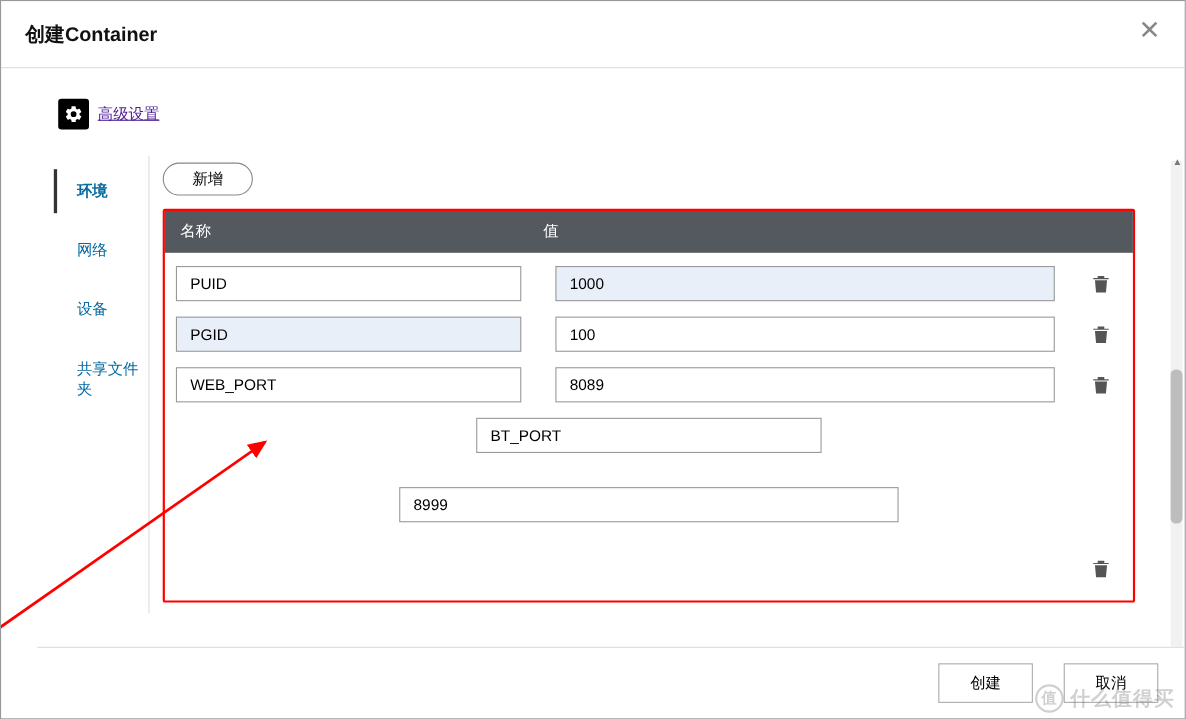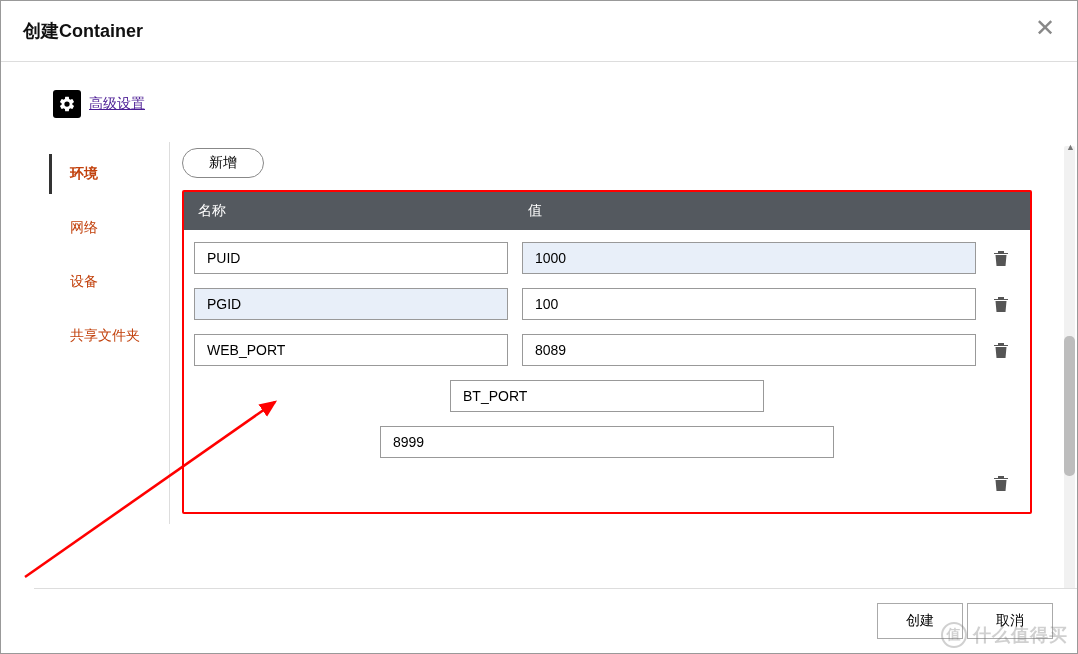--- a/index.html
+++ b/index.html
@@ -88,21 +88,21 @@
       padding: 0 0 0 48px;
     }
     .tabs-sidebar {
       width: 138px;
       border-right: 1px solid #ddd;
       padding-top: 12px;
     }
     .tab-item {
       padding: 11px 0 11px 18px;
       font-size: 14px;
-      color: #c2410c;
+      color: #0369a1;
       cursor: pointer;
       border-left: 3px solid transparent;
       margin-bottom: 14px;
     }
     .tab-item.active {
       border-left: 3px solid #333;
       font-weight: bold;
     }
     .panel {
       flex: 1;
@@ -138,21 +138,21 @@
     }
     .th-value {
       flex: 1;
     }
     .table-body {
       padding: 12px 10px 18px 10px;
     }
     .table-row {
       display: flex;
       align-items: center;
-      gap: 14px;
+      gap: 31px;
       margin-bottom: 14px;
     }
     .table-row:last-child {
       margin-bottom: 0;
       flex-direction: column;
     }
     .table-row input {
       border: 1px solid #999;
       padding: 7px 12px;
       font-size: 14px;
@@ -181,21 +181,21 @@
     .trash-icon svg {
       width: 16px;
       height: 18px;
       fill: #555;
     }
     .modal-footer {
       border-top: 1px solid #ddd;
       padding: 14px 24px;
       display: flex;
       justify-content: flex-end;
-      gap: 4px;
+      gap: 28px;
       margin-left: 33px;
     }
     .footer-button {
       border: 1px solid #aaa;
       background: #fff;
       padding: 8px 28px;
       font-size: 14px;
       cursor: pointer;
     }
     .scrollbar-track {

